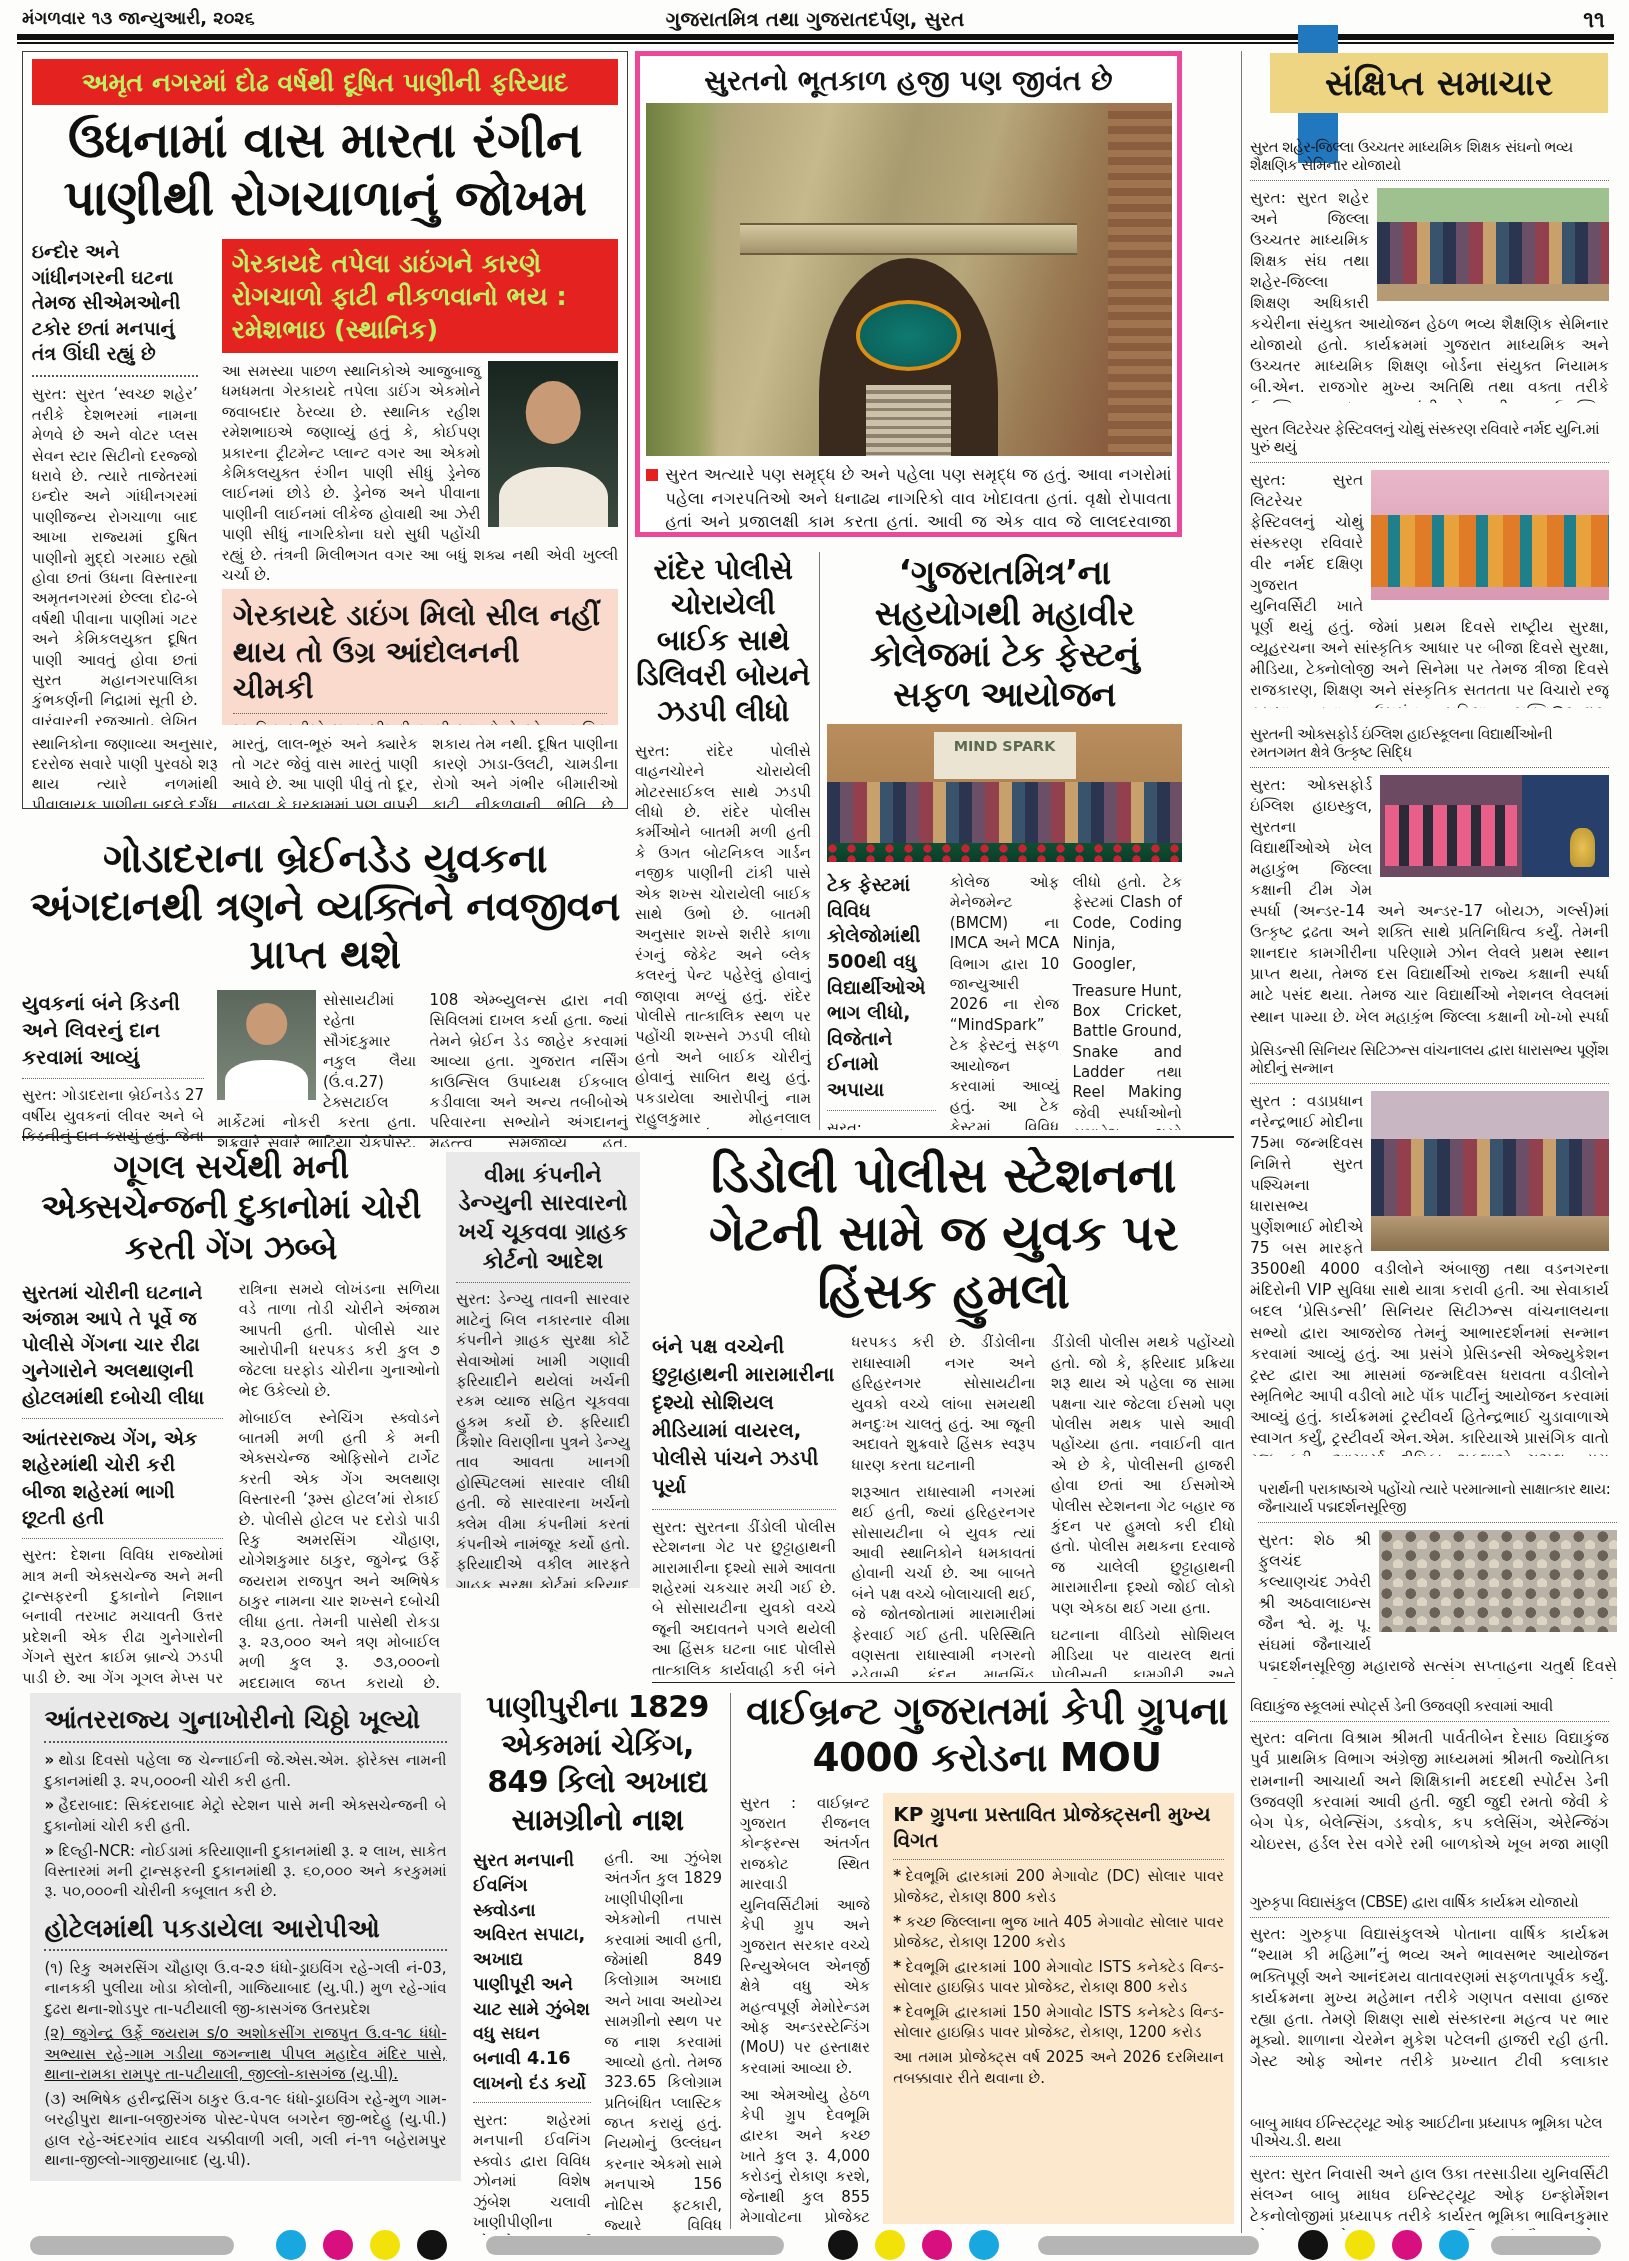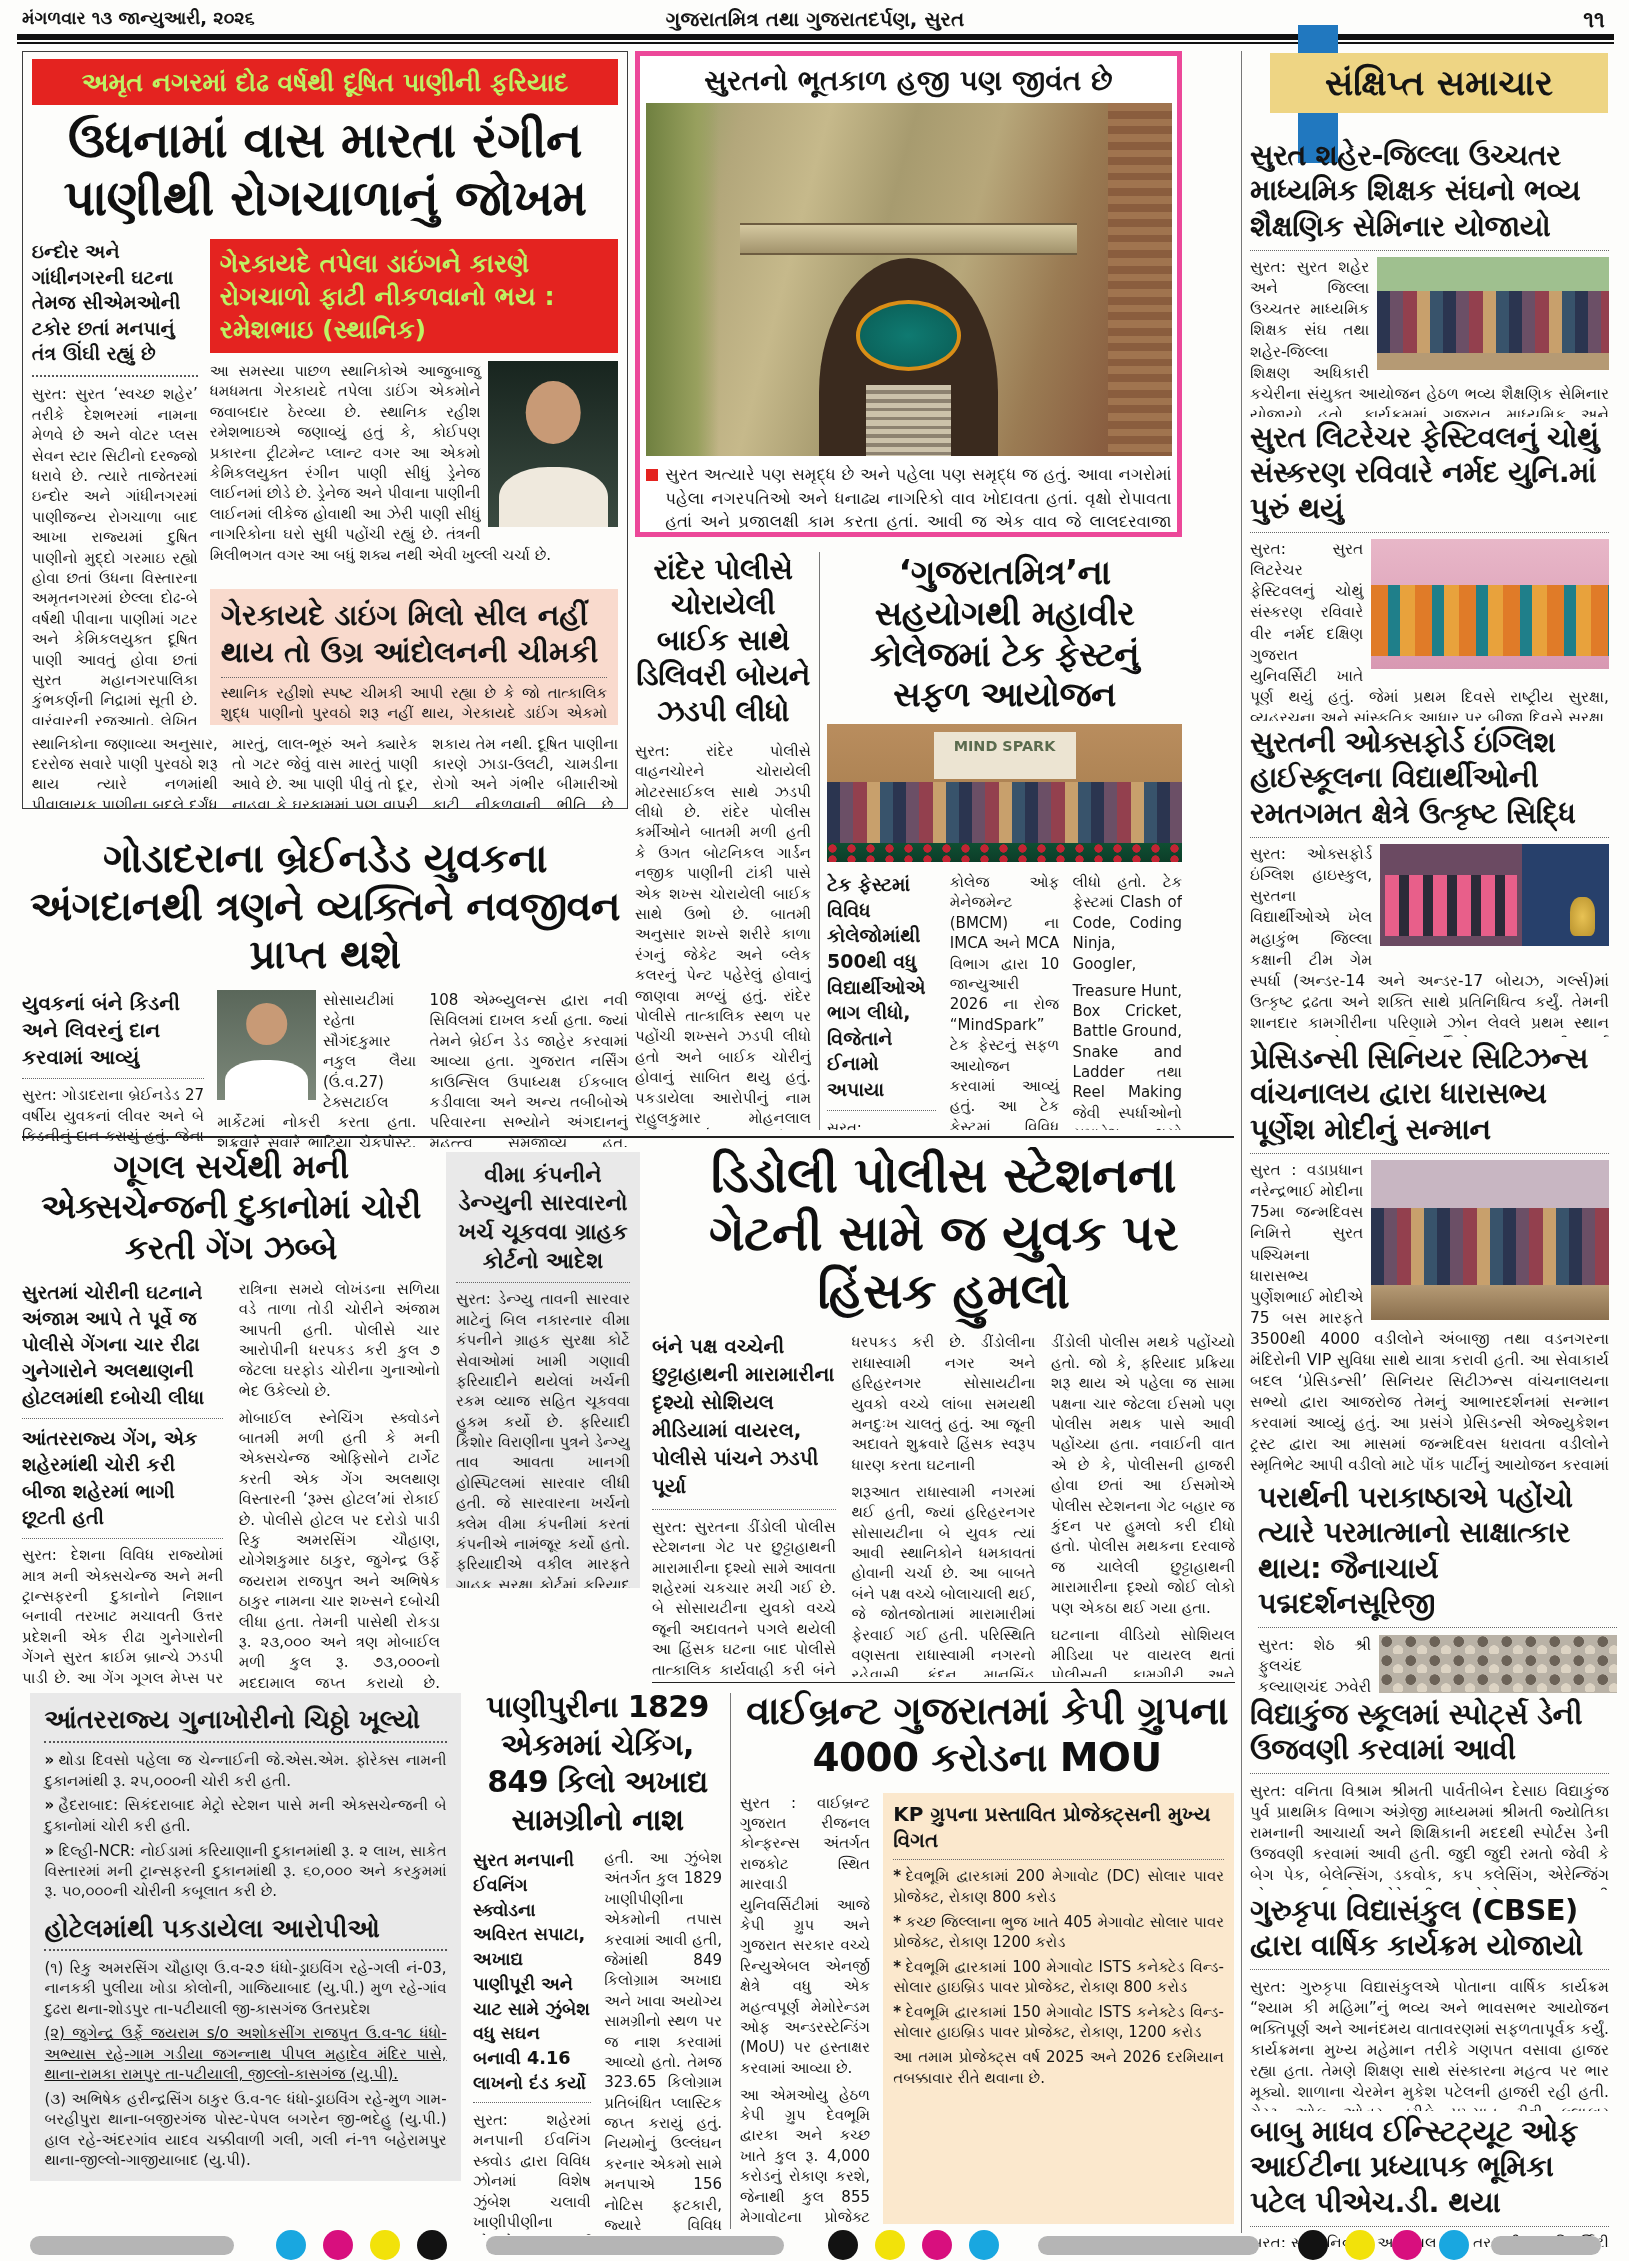--- a/index.html
+++ b/index.html
@@ -23,42 +23,42 @@
   .hrule{position:absolute;height:1.7px;background:#222;}
   .ph{position:relative;overflow:hidden;}
   .p-head{position:absolute;left:50%;top:12%;width:42%;height:38%;border-radius:50%;background:#c89a76;transform:translateX(-50%);}
   .p-torso{position:absolute;bottom:-4%;left:8%;width:84%;height:40%;border-radius:45% 45% 0 0;background:#efe9dd;}
   .crowd{background:repeating-linear-gradient(90deg,#2b3550 0 13.3px,#6b4f66 13.3px 26.5px,#93404e 26.5px 40px,#c8a06c 40px 53px,#38536b 53px 66px);}
   .floorline{position:absolute;left:0;right:0;bottom:0;height:22%;background:linear-gradient(#b59a74,#8a6f4e);}
   .dotband{background:radial-gradient(circle at 5.5px 5.5px,#c32433 3.9px,transparent 4.4px) 0 0/19px 11px repeat,linear-gradient(#0f4f33,#0c3d28);}
   .cap30{font-size:16.6px;line-height:1.4;}
   .bullet{font-weight:700;margin-right:4.4px;}
   .kicker-sm{font-size:19px;}
-  .brief-head{font-size:29px;line-height:1.22;font-weight:700;letter-spacing:-0.6px;}
+  .brief-head{font-size:15px;line-height:1.22;font-weight:400;letter-spacing:-0.6px;}
   .brief-block{position:absolute;left:1250px;width:359px;}
   .markdot{width:30px;height:30px;border-radius:50%;display:inline-block;}
   .graybar{height:19px;border-radius:9.4px;background:#b5b5b5;display:inline-block;}
 </style>
 </head>
 <body>
 
 <div id="page">
 
   <div class="abs" style="left:22px;top:5.5px;width:1586px;height:28px;">
     <div class="abs b" style="left:0;top:2.2px;font-size:17.7px;">મંગળવાર ૧૩ જાન્યુઆરી, ૨૦૨૬</div>
     <div class="abs b ctr" style="left:0;right:0;top:1.1px;font-size:20px;">ગુજરાતમિત્ર તથા ગુજરાતદર્પણ, સુરત</div>
     <div class="abs b" style="right:3.3px;top:1.1px;font-size:22px;">૧૧</div>
   </div>
   <div class="abs" style="left:16.6px;top:34px;width:1597px;height:5.5px;background:#111;"></div>
   <div class="abs" style="left:16.6px;top:42px;width:1597px;height:1.7px;background:#111;"></div>
 
   <div class="abs clip" style="left:22px;top:51px;width:606px;height:758px;border:1.7px solid #3c3c3c;padding:6.6px 8.8px;">
     <div class="redband" style="height:46px;font-size:25.4px;line-height:46px;">અમૃત નગરમાં દોઢ વર્ષથી દૂષિત પાણીની ફરિયાદ</div>
     <div class="headline ctr" style="margin-top:7.7px;font-size:49px;line-height:1.18;">ઉધનામાં વાસ મારતા રંગીન પાણીથી રોગચાળાનું જોખમ</div>
-    <div style="display:flex;gap:12px;margin-top:11px;height:486px;overflow:hidden;">
+    <div style="display:flex;gap:24px;margin-top:11px;height:486px;overflow:hidden;">
       <div style="width:166px;flex:0 0 auto;">
         <div class="b kicker-sm dotted" style="line-height:1.35;padding-bottom:7.7px;">ઇન્દોર અને ગાંધીનગરની ઘટના તેમજ સીએમઓની ટકોર છતાં મનપાનું તંત્ર ઊંઘી રહ્યું છે</div>
         <div class="body27 just clip" style="margin-top:7.7px;height:365px;">સુરત: સુરત ‘સ્વચ્છ શહેર’ તરીકે દેશભરમાં નામના મેળવે છે અને વોટર પ્લસ સેવન સ્ટાર સિટીનો દરજ્જો ધરાવે છે. ત્યારે તાજેતરમાં ઇન્દોર અને ગાંધીનગરમાં પાણીજન્ય રોગચાળા બાદ આખા રાજ્યમાં દુષિત પાણીનો મુદ્દો ગરમાઇ રહ્યો હોવા છતાં ઉધના વિસ્તારના અમૃતનગરમાં છેલ્લા દોઢ-બે વર્ષથી પીવાના પાણીમાં ગટર અને કેમિકલયુક્ત દૂષિત પાણી આવતું હોવા છતાં સુરત મહાનગરપાલિકા કુંભકર્ણની નિદ્રામાં સૂતી છે. વારંવારની રજૂઆતો, લેખિત ફરિયાદો અને અધિકારીઓને કરેલી અરજીઓ બાદ પણ તંત્રની નિષ્ક્રિયતા સામે સ્થાનિકોમાં ભારે રોષ ફાટી નીકળ્યો છે.</div>
       </div>
       <div style="flex:1 1 auto;">
         <div class="redband" style="font-size:25.4px;line-height:1.3;padding:7.7px 10px;text-align:left;">ગેરકાયદે તપેલા ડાઇંગને કારણે રોગચાળો ફાટી નીકળવાનો ભય : રમેશભાઇ (સ્થાનિક)</div>
         <div class="clip" style="height:221px;margin-top:7.7px;">
           <div class="ph" style="float:right;width:130px;height:166px;margin:0 0 5.5px 7.7px;background:linear-gradient(#18251f,#3a4a40);">
             <div class="p-head"></div>
             <div class="p-torso"></div>

